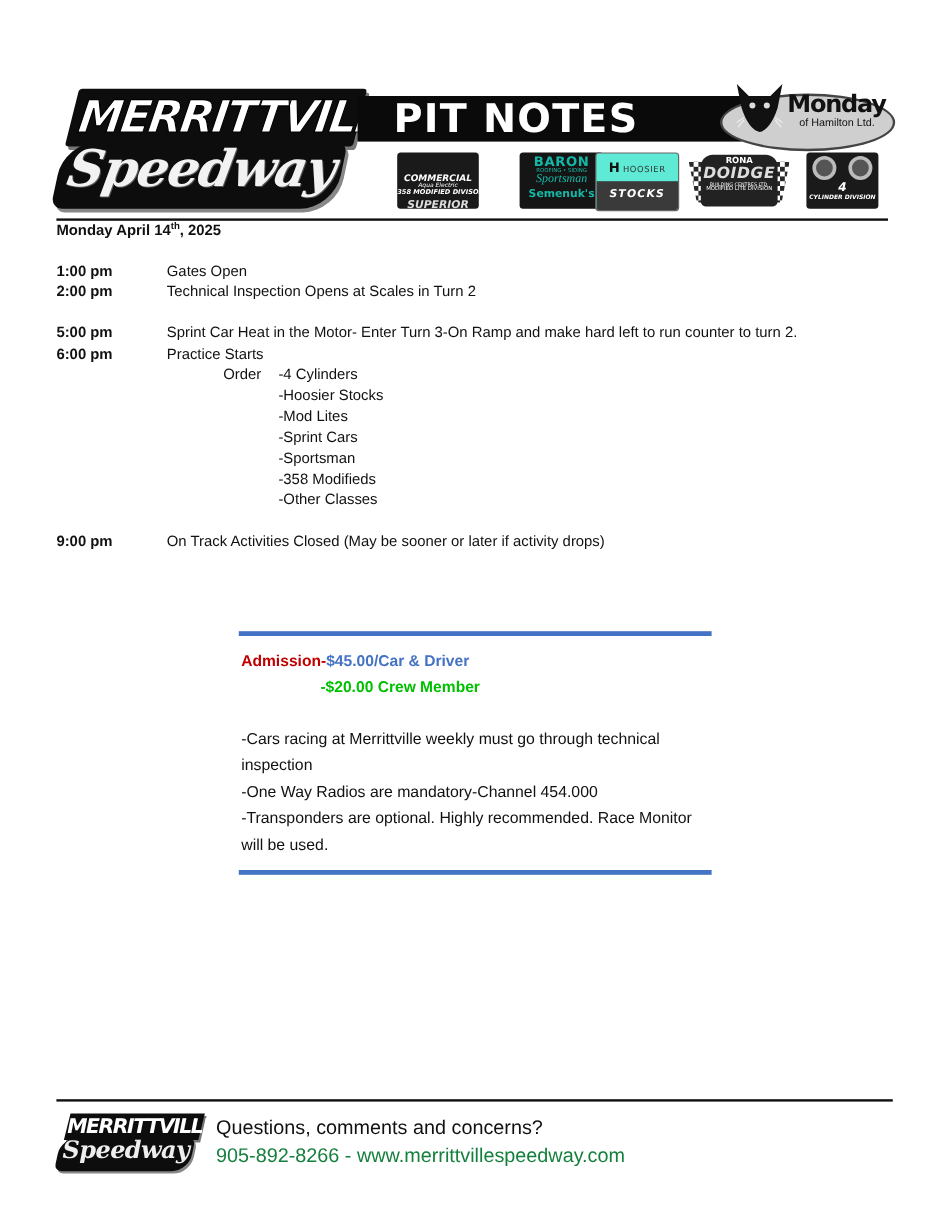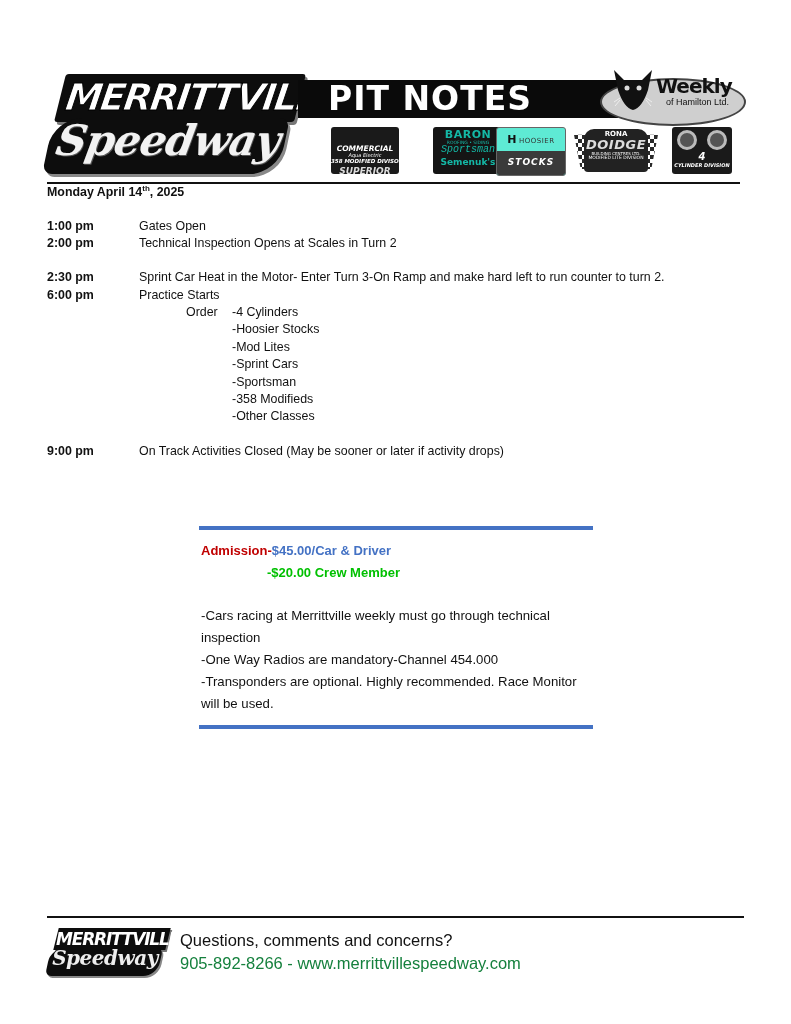--- a/index.html
+++ b/index.html
@@ -45,21 +45,21 @@
     .sp-rona { left: 574px; width: 84px; background: transparent; }
     .sp-four { left: 672px; width: 60px; background: #1a1a1a; color: #fff; }
     .sponsor .l { display: block; line-height: 1.05; white-space: nowrap; }
     .sp-commercial .l1 { font-size: 7.5px; font-weight: bold; font-style: italic; margin-top: 18px; }
     .sp-commercial .l2 { font-size: 5px; font-style: italic; }
     .sp-commercial .l3 { font-size: 5.5px; font-weight: bold; font-style: italic; margin-top: 1px; }
     .sp-commercial .l4 { font-size: 9px; font-weight: bold; font-style: italic; margin-top: 2px; color: #ddd; }
     .sp-commercial .l5 { font-size: 4px; }
     .sp-baron .l1 { font-size: 11px; font-weight: bold; margin-top: 2px; letter-spacing: 0.5px; }
     .sp-baron .l2 { font-size: 4.5px; }
-    .sp-baron .l3 { font-family: Liberation Mono, monospace; font-style: italic; font-size: 10px; }
+    .sp-baron .l3 { font-family: Liberation Serif, serif; font-style: italic; font-size: 10px; }
     .sp-baron .l4 { font-size: 9px; font-weight: bold; margin-top: 2px; }
     .sp-hoosier .top { height: 23px; line-height: 23px; font-size: 7px; color: #333; letter-spacing: 0.5px; }
     .sp-hoosier .top .hk { font-weight: bold; font-size: 11px; color: #111; margin-right: 2px; }
     .sp-hoosier .bot { height: 24px; line-height: 22px; background: #3a3a3a; color: #fff;
       font-size: 9px; font-weight: bold; font-style: italic; letter-spacing: 1px; }
     .sp-rona .flag { position: absolute; left: 0; top: 4px; width: 84px; height: 38px; background:
       repeating-conic-gradient(#111 0 25%, #fff 0 50%) 0 0 / 8px 8px; clip-path: polygon(0 10%, 100% 10%, 92% 100%, 8% 100%); opacity: 0.9; }
     .sp-rona .badge { position: absolute; left: 10px; top: 2px; width: 64px; height: 43px; background: #222;
       border-radius: 10px 10px 4px 4px; color: #fff; }
     .sp-rona .l1 { font-size: 7px; font-weight: bold; margin-top: 2px; }
@@ -122,21 +122,21 @@
 </div>
 
 <div class="bobcat">
   <div class="oval"></div>
   <svg class="cat" viewBox="0 0 42 44">
     <path d="M2 2 L12 12 L30 12 L40 2 L36 22 Q30 40 21 42 Q12 40 6 22 Z" fill="#111"></path>
     <circle cx="15" cy="20" r="2.5" fill="#ddd"></circle>
     <circle cx="27" cy="20" r="2.5" fill="#ddd"></circle>
     <path d="M8 30 L2 34 M8 32 L3 38 M34 30 L40 34 M34 32 L39 38" stroke="#eee" stroke-width="1"></path>
   </svg>
-  <span class="b-name">Weekly</span>
+  <span class="b-name">Monday</span>
   <span class="b-sub">of Hamilton Ltd.</span>
 </div>
 
 <div class="sponsor sp-commercial">
   <span class="l l1">COMMERCIAL</span>
   <span class="l l2">Aqua Electric</span>
   <span class="l l3">358 MODIFIED DIVISON</span>
   <span class="l l4">SUPERIOR</span>
   <span class="l l5">FASTENER SUPPLY</span>
 </div>
@@ -180,21 +180,21 @@
   <div class="date">
     <span>Monday April 14</span><sup>th</sup><span>, 2025</span>
   </div>
 
   <div class="time" style="top:219px">1:00 pm</div>
   <div class="desc" style="top:219px">Gates Open</div>
 
   <div class="time" style="top:236px">2:00 pm</div>
   <div class="desc" style="top:236px">Technical Inspection Opens at Scales in Turn 2</div>
 
-  <div class="time" style="top:270px">2:30 pm</div>
+  <div class="time" style="top:270px">5:00 pm</div>
   <div class="desc" style="top:270px">Sprint Car Heat in the Motor- Enter Turn 3-On Ramp and make hard left to run counter to turn 2.</div>
 
   <div class="time" style="top:288px">6:00 pm</div>
   <div class="desc" style="top:288px">Practice Starts</div>
 
   <div class="order-label">Order</div>
   <div class="order-item" style="top:305px">-4 Cylinders</div>
   <div class="order-item" style="top:322px">-Hoosier Stocks</div>
   <div class="order-item" style="top:340px">-Mod Lites</div>
   <div class="order-item" style="top:357px">-Sprint Cars</div>

